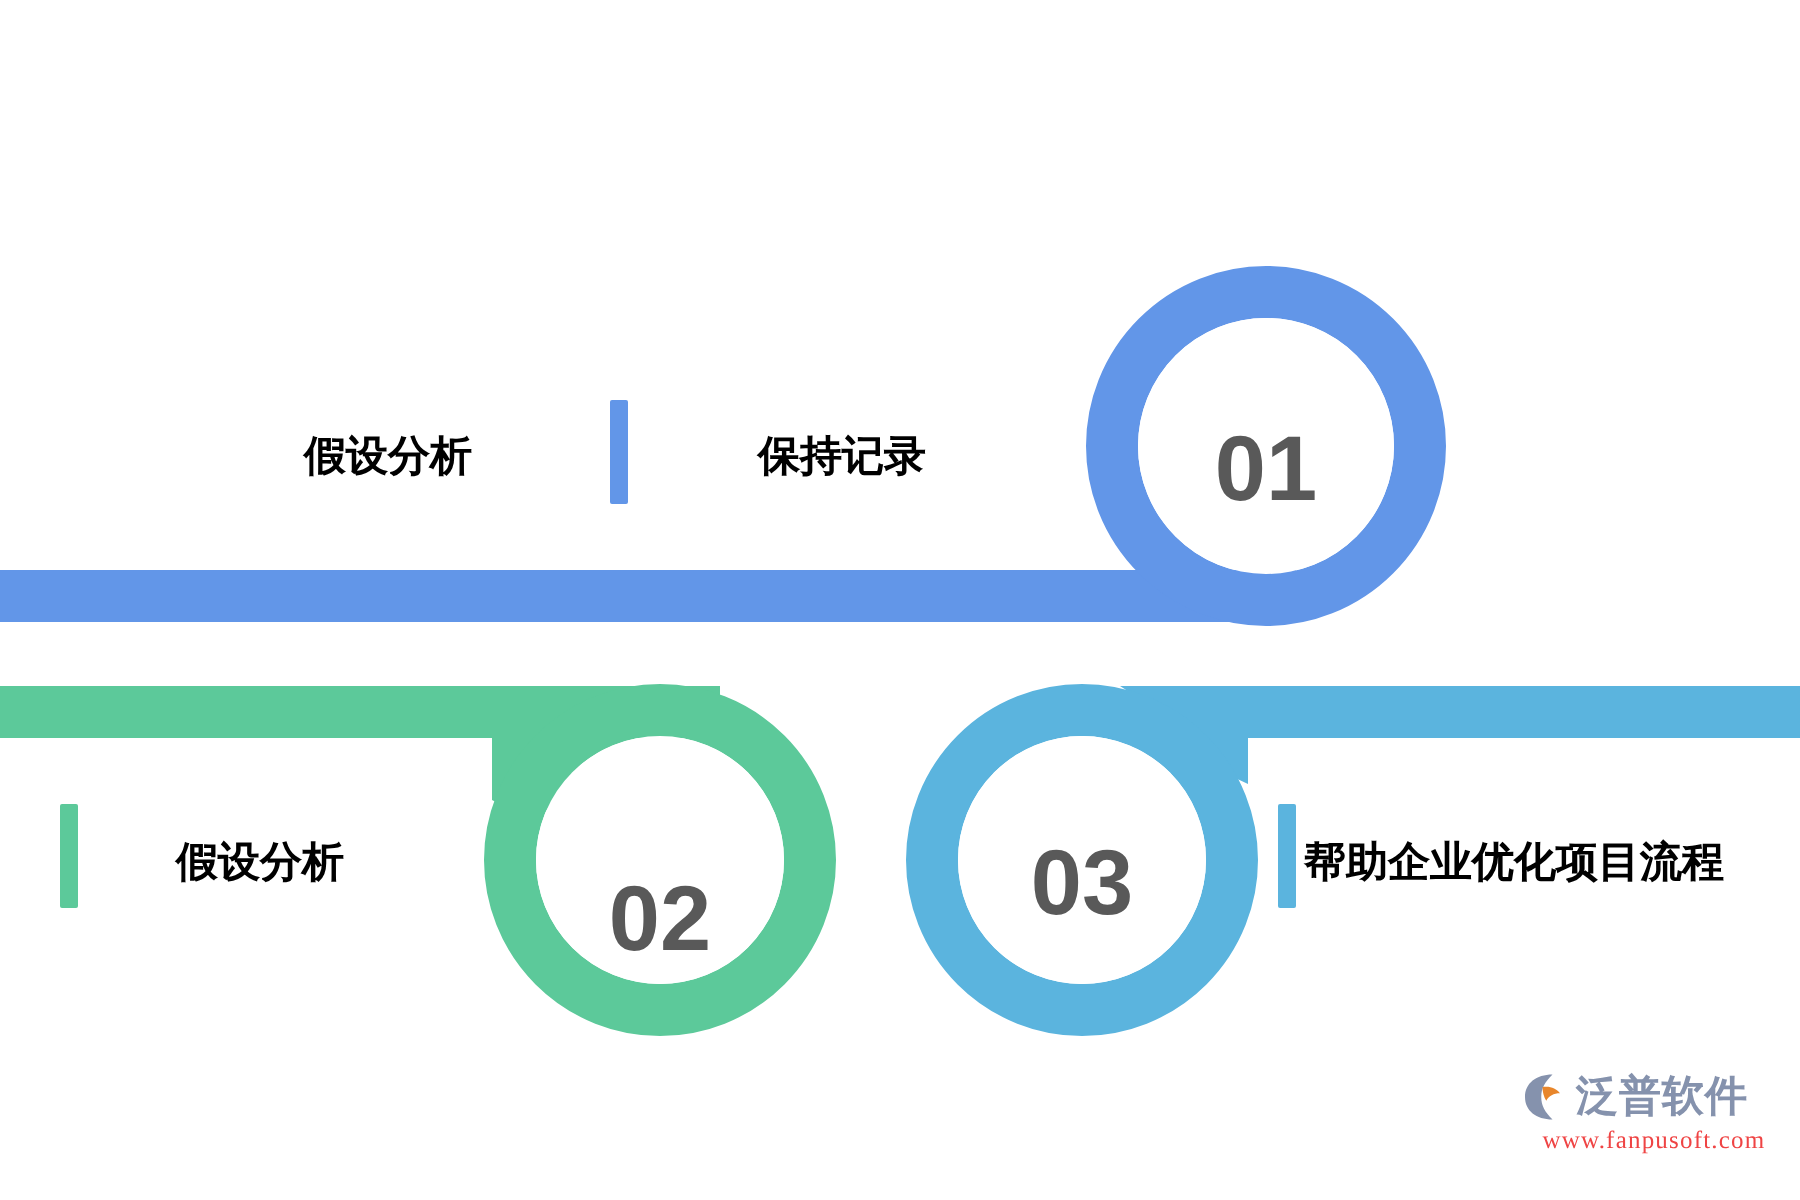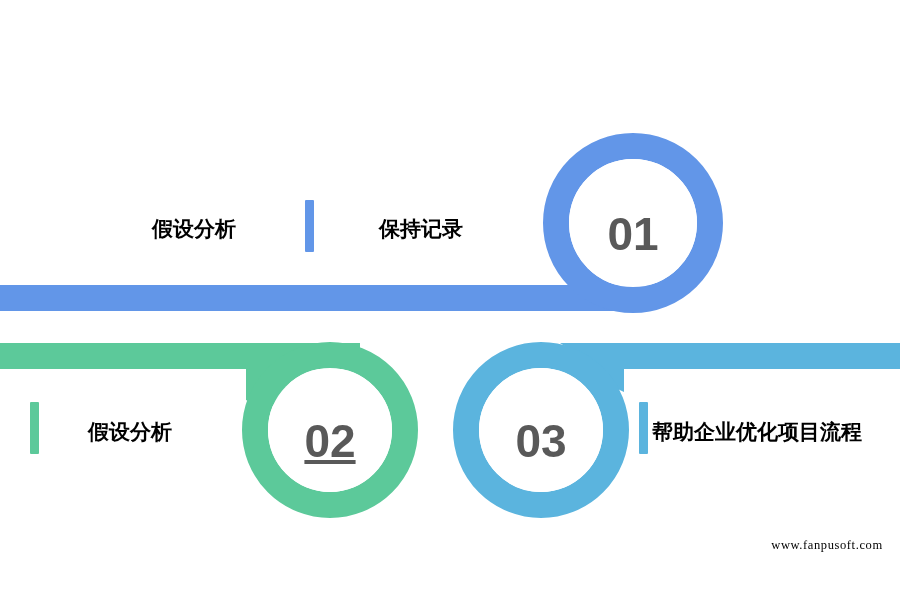--- a/index.html
+++ b/index.html
@@ -32,21 +32,21 @@
     font-weight: bold;
     font-size: 46px;
     letter-spacing: 0px;
     line-height: 1;
     text-align: center;
     font-family: "Liberation Sans", sans-serif;
     user-select: none;
     margin-top: 12px;
   }
   #num-01 { left: 583px; top: 199px; width: 100px; }
-  #num-02 { left: 280px; top: 406px; width: 100px; text-decoration: underline; }
+  #num-02 { left: 280px; top: 424px; width: 100px; }
   #num-03 { left: 491px; top: 406px; width: 100px; }
 
   .text-label {
     position: absolute;
     color: #000000;
     font-size: 21px;
     font-weight: bold;
     line-height: 1;
     white-space: nowrap;
     font-family: "Liberation Sans", "DejaVu Sans", sans-serif;
@@ -82,21 +82,21 @@
     color: #8592ad;
     font-size: 21px;
     font-weight: bold;
     line-height: 1;
     letter-spacing: 0.5px;
     font-family: "Liberation Sans", "DejaVu Sans", sans-serif;
     white-space: nowrap;
   }
   #wm-url {
     margin-top: 3px;
-    color: #000000;
+    color: #ef4444;
     font-size: 12.5px;
     letter-spacing: 0.6px;
     line-height: 1;
     font-family: "Liberation Serif", serif;
     white-space: nowrap;
     text-align: center;
   }
 </style>
 </head>
 <body>
@@ -147,16 +147,23 @@
   <div class="tick" id="tick-1"></div>
   <div class="tick" id="tick-2"></div>
   <div class="tick" id="tick-3"></div>
 
   <div class="text-label" id="label-1">假设分析</div>
   <div class="text-label" id="label-2">保持记录</div>
   <div class="text-label" id="label-3">假设分析</div>
   <div class="text-label" id="label-4">帮助企业优化项目流程</div>
 
   <div id="watermark">
+    <div id="wm-row">
+      <svg id="wm-mark" viewBox="0 0 40 40">
+        <path d="M4,20 C4,9 13,2 26,2 C20,8 17,13 17,20 C17,27 20,32 26,38 C13,38 4,31 4,20 Z" fill="#8592ad"></path>
+        <path d="M18,12 C24,11 29,13 32,17 C27,17 23,19 21,23 C19,20 18,16 18,12 Z" fill="#e8862b"></path>
+      </svg>
+      <span id="wm-brand">泛普软件</span>
+    </div>
     <div id="wm-url">www.fanpusoft.com</div>
   </div>
 
 </div>
 
 </body></html>

